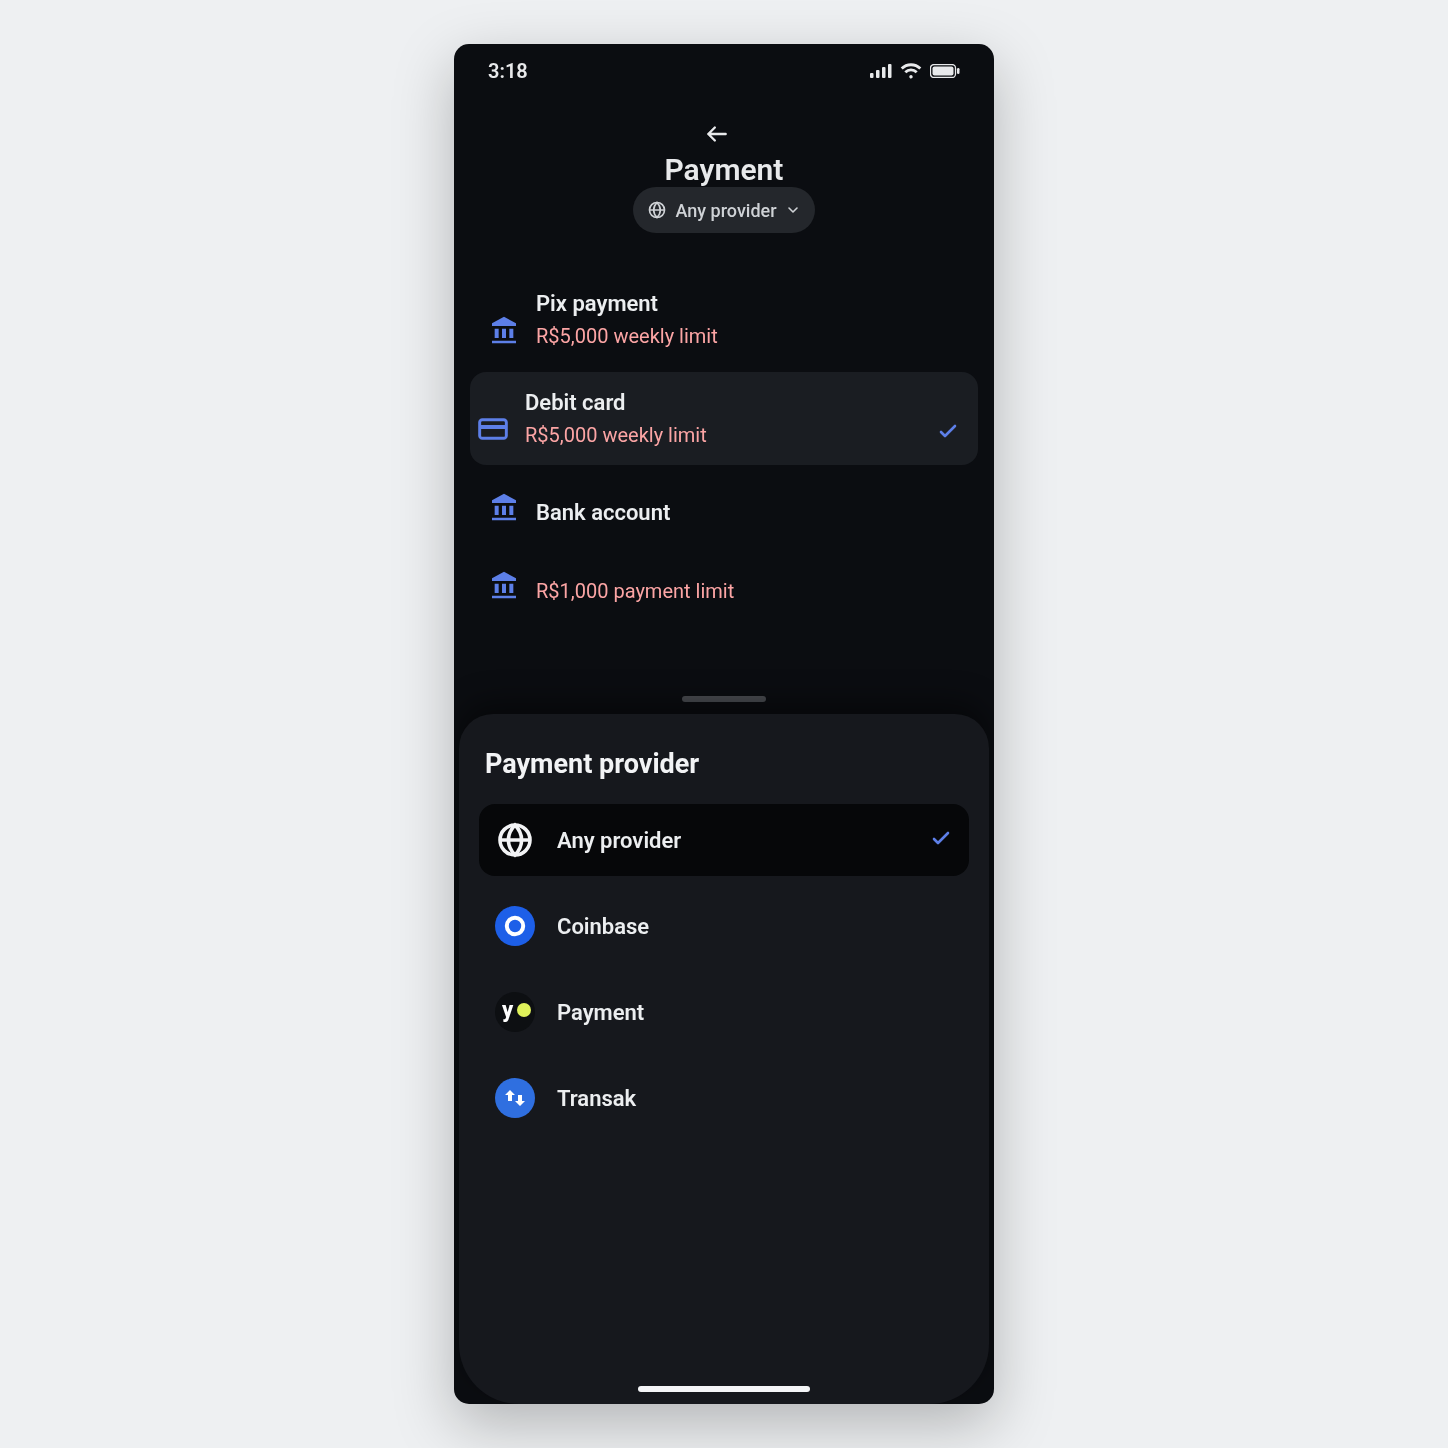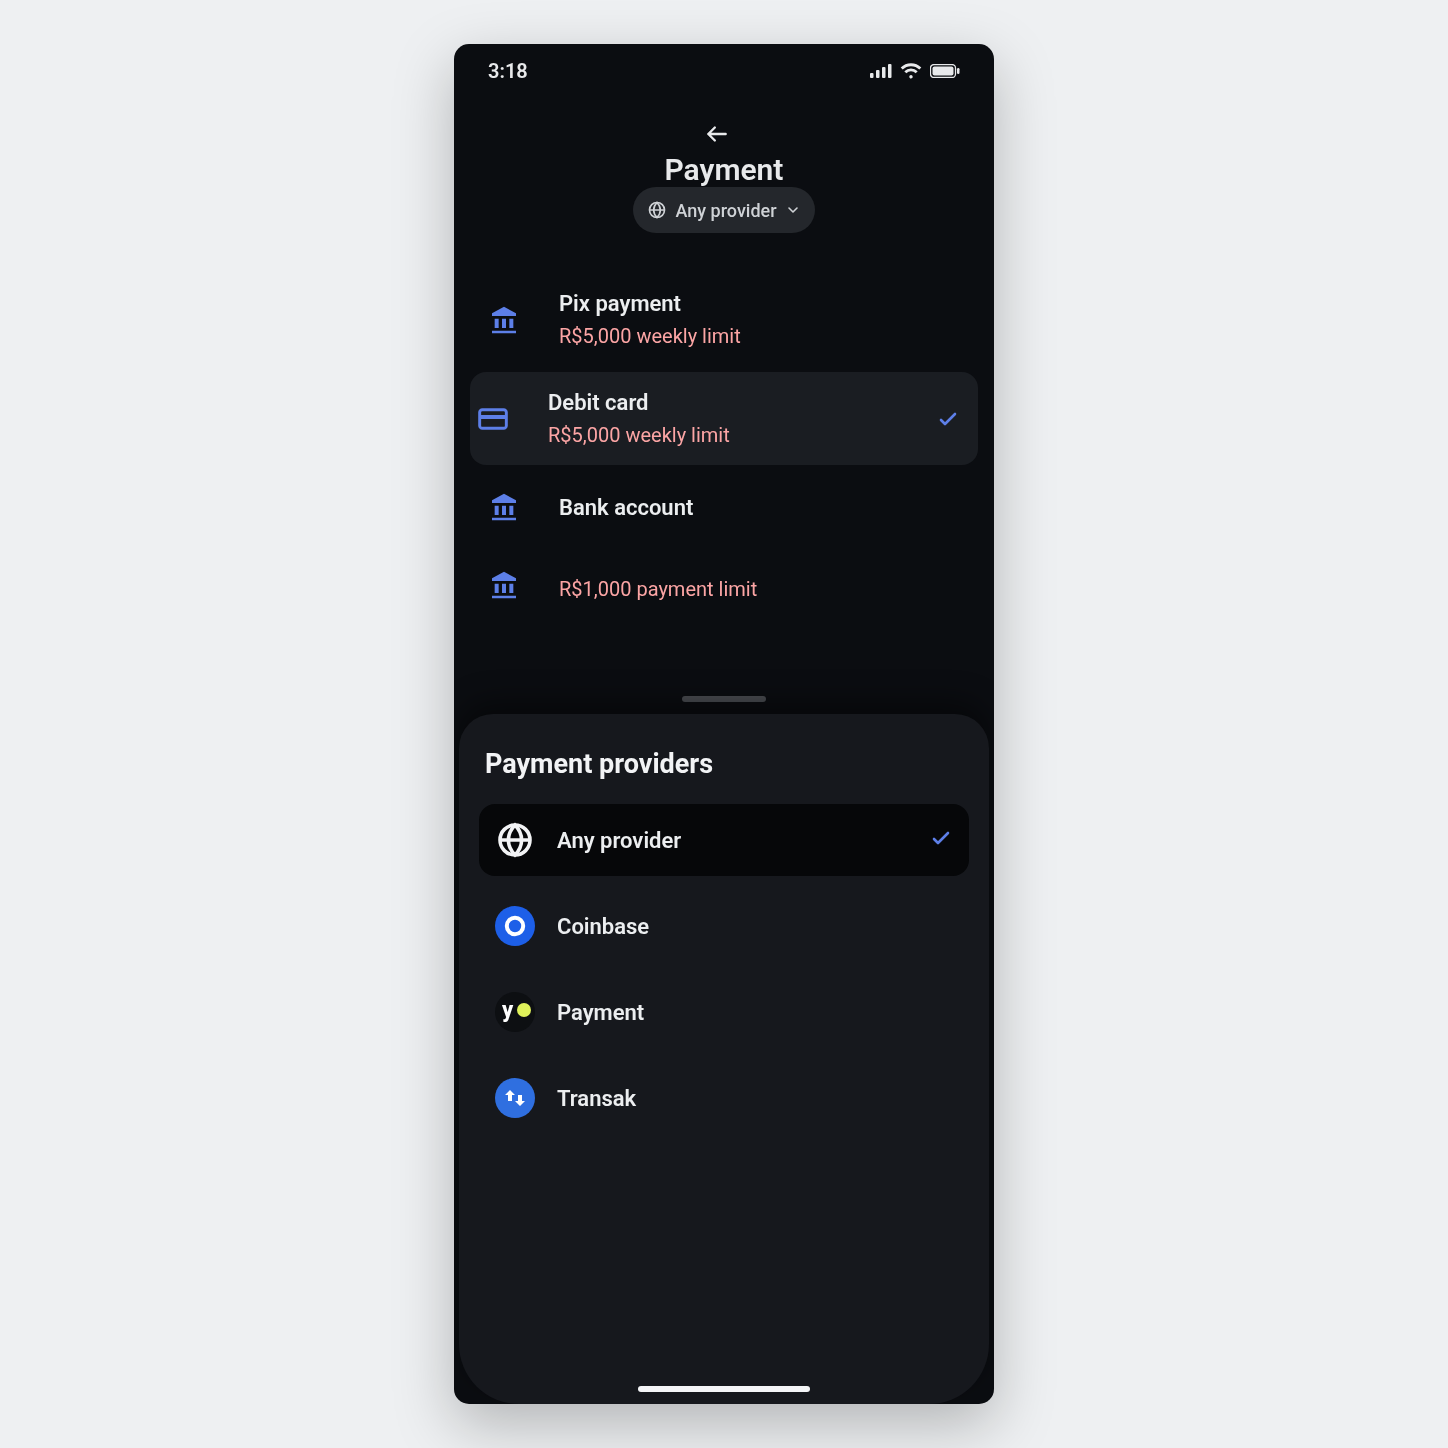--- a/index.html
+++ b/index.html
@@ -69,22 +69,22 @@
 
   
   .methods {
     display: flex;
     flex-direction: column;
     gap: 6px;
     padding: 26px 16px 0 16px;
   }
   .method {
     display: flex;
-    align-items: center;
-    gap: 37px;
+    align-items: flex-end;
+    gap: 14px;
     padding: 18px 18px;
     border-radius: 16px;
   }
   .method.selected {
     background: #1a1d22;
     padding-left: 7px;
   }
   .method-icon {
     width: 34px; height: 34px;
     color: #5d7fe8;
@@ -271,21 +271,21 @@
       <div class="method-body">
         <div class="method-sub">R$1,000 payment limit</div>
       </div>
     </div>
 
   </div>
 
   <div class="sheet-grabber-top"></div>
 
   <div class="sheet">
-    <div class="sheet-title">Payment providers</div>
+    <div class="sheet-title">Payment provider</div>
     <div class="providers">
 
       <div class="provider-row selected">
         <span class="prov-icon">
           <svg width="36" height="36" viewBox="0 0 24 24">
               <circle cx="12" cy="12" r="10" fill="none" stroke="#f2f3f5" stroke-width="2.4"></circle>
               <path d="M2 12h20M12 2c2.8 2.9 4.4 6.2 4.4 10S14.8 19.1 12 22c-2.8-2.9-4.4-6.2-4.4-10S9.2 4.9 12 2z" fill="none" stroke="#f2f3f5" stroke-width="2.4"></path>
             </svg>
         </span>
         <span class="prov-label">Any provider</span>

